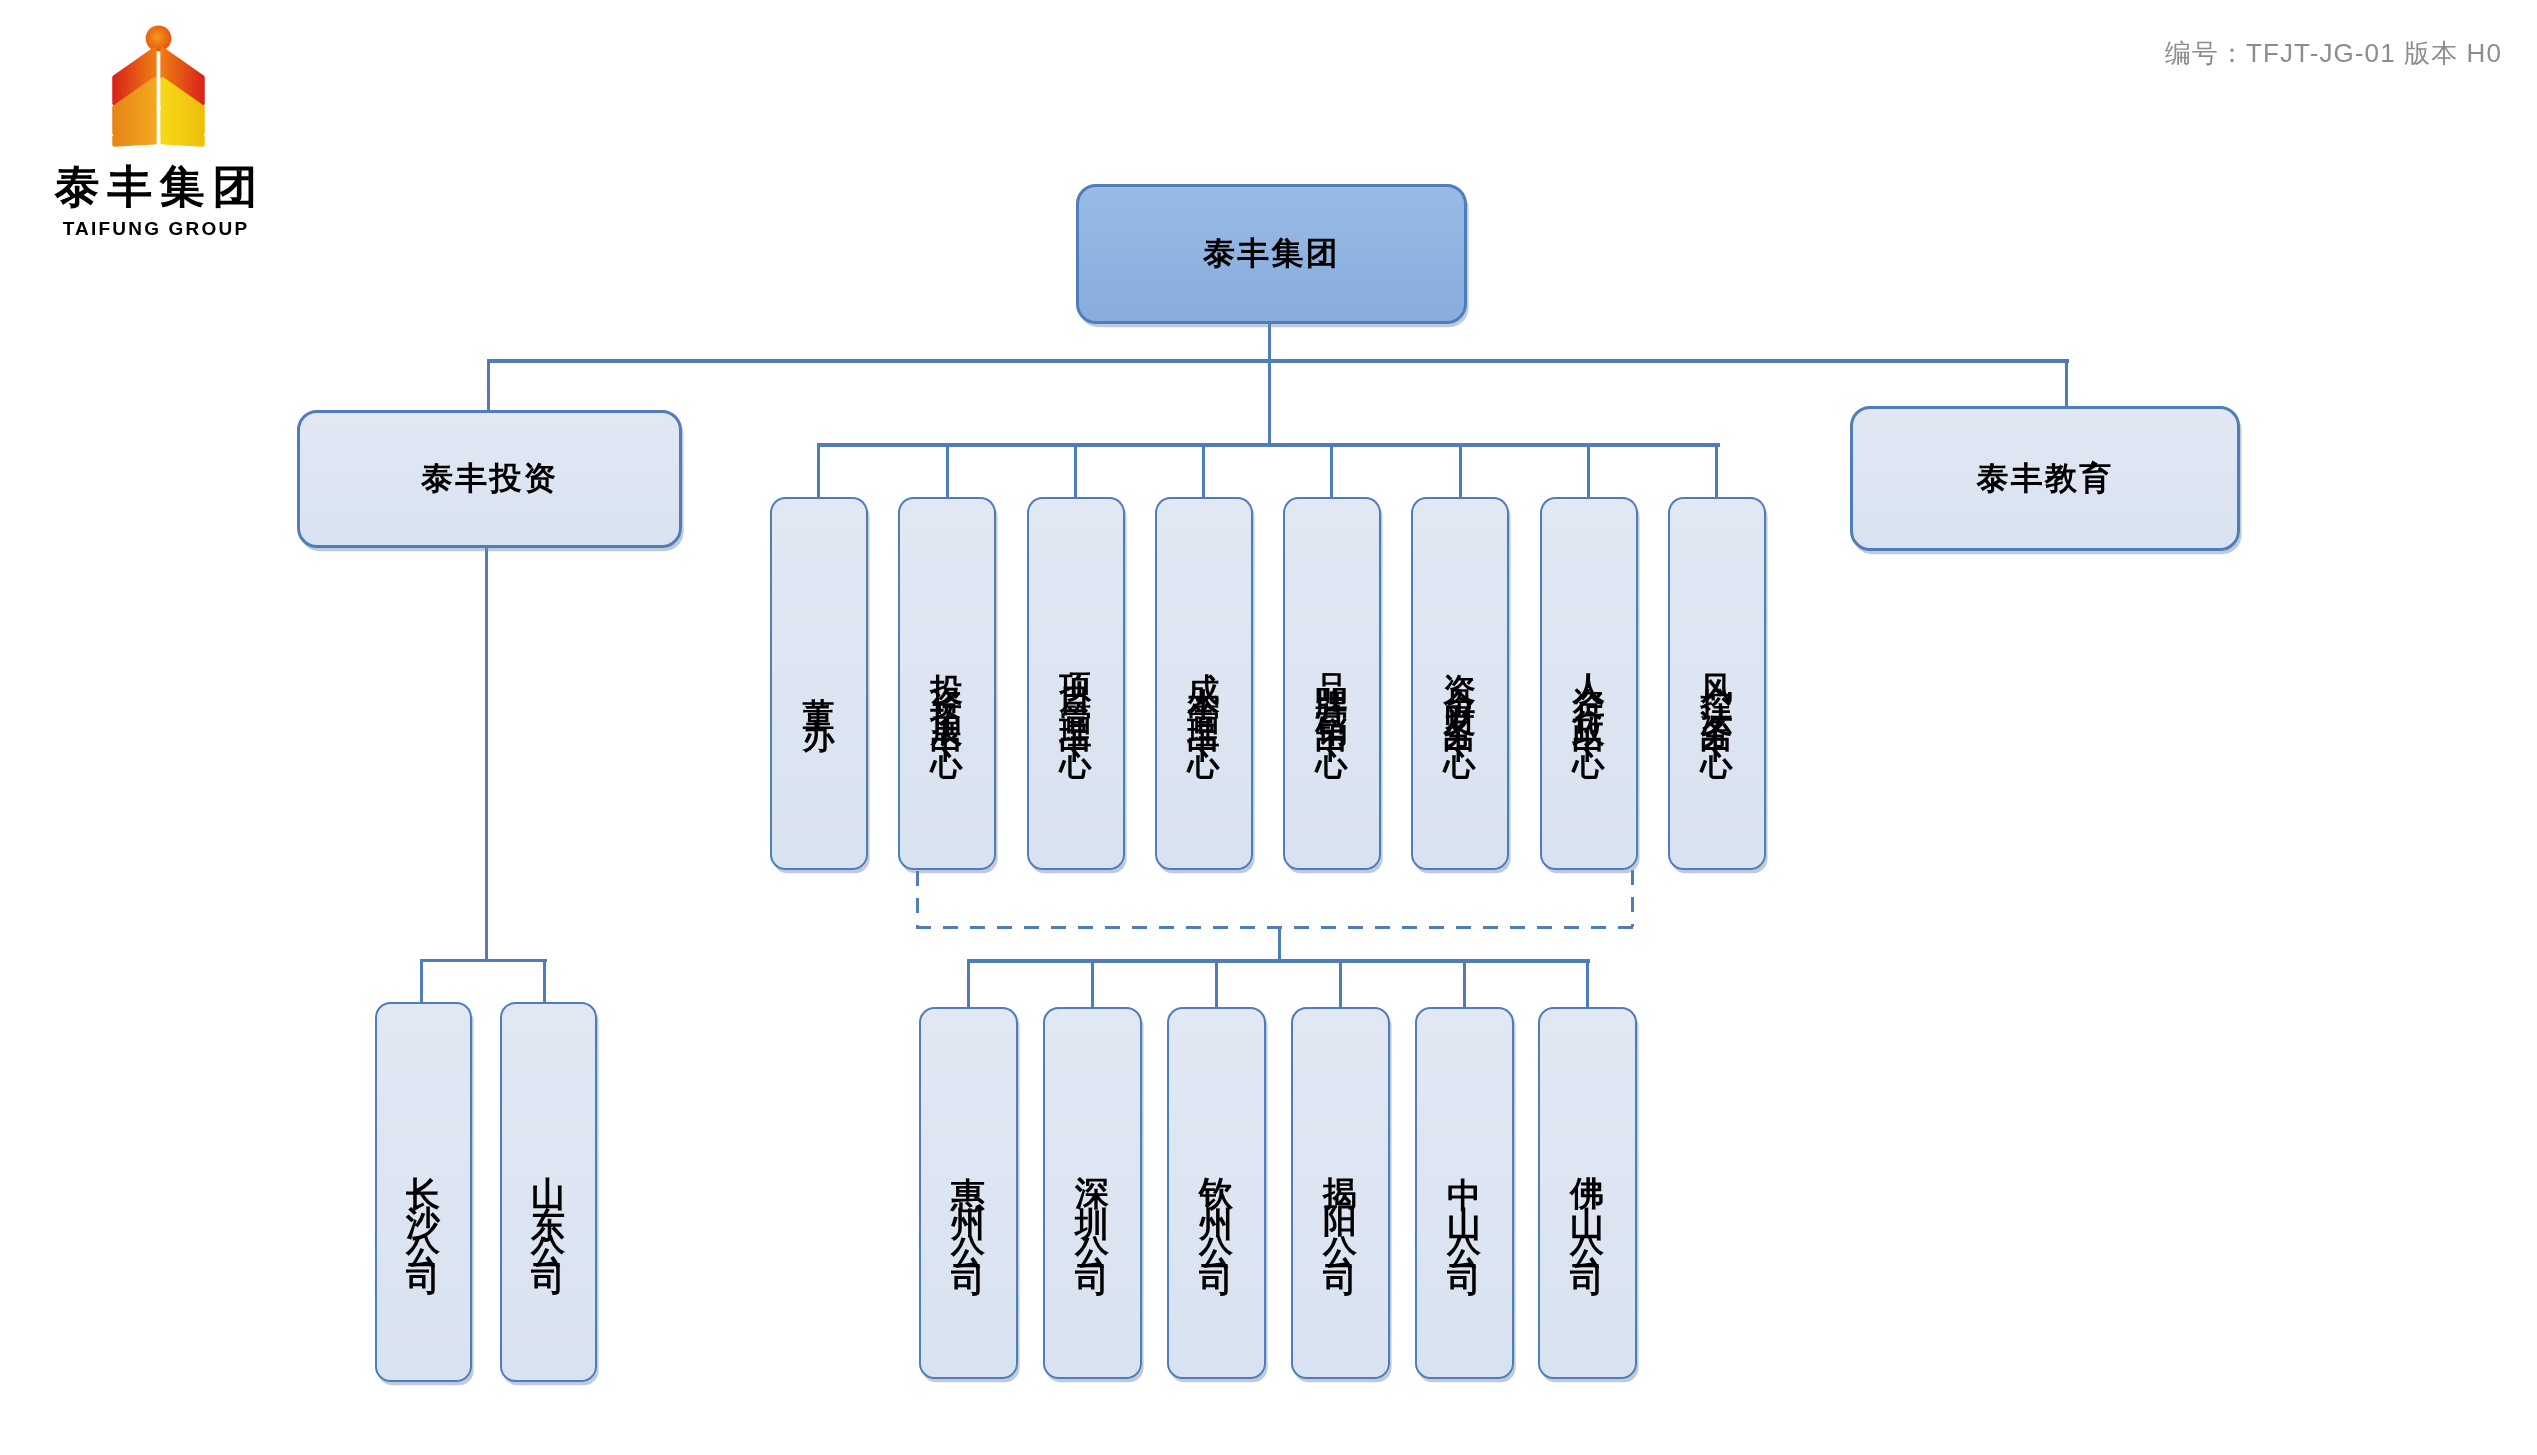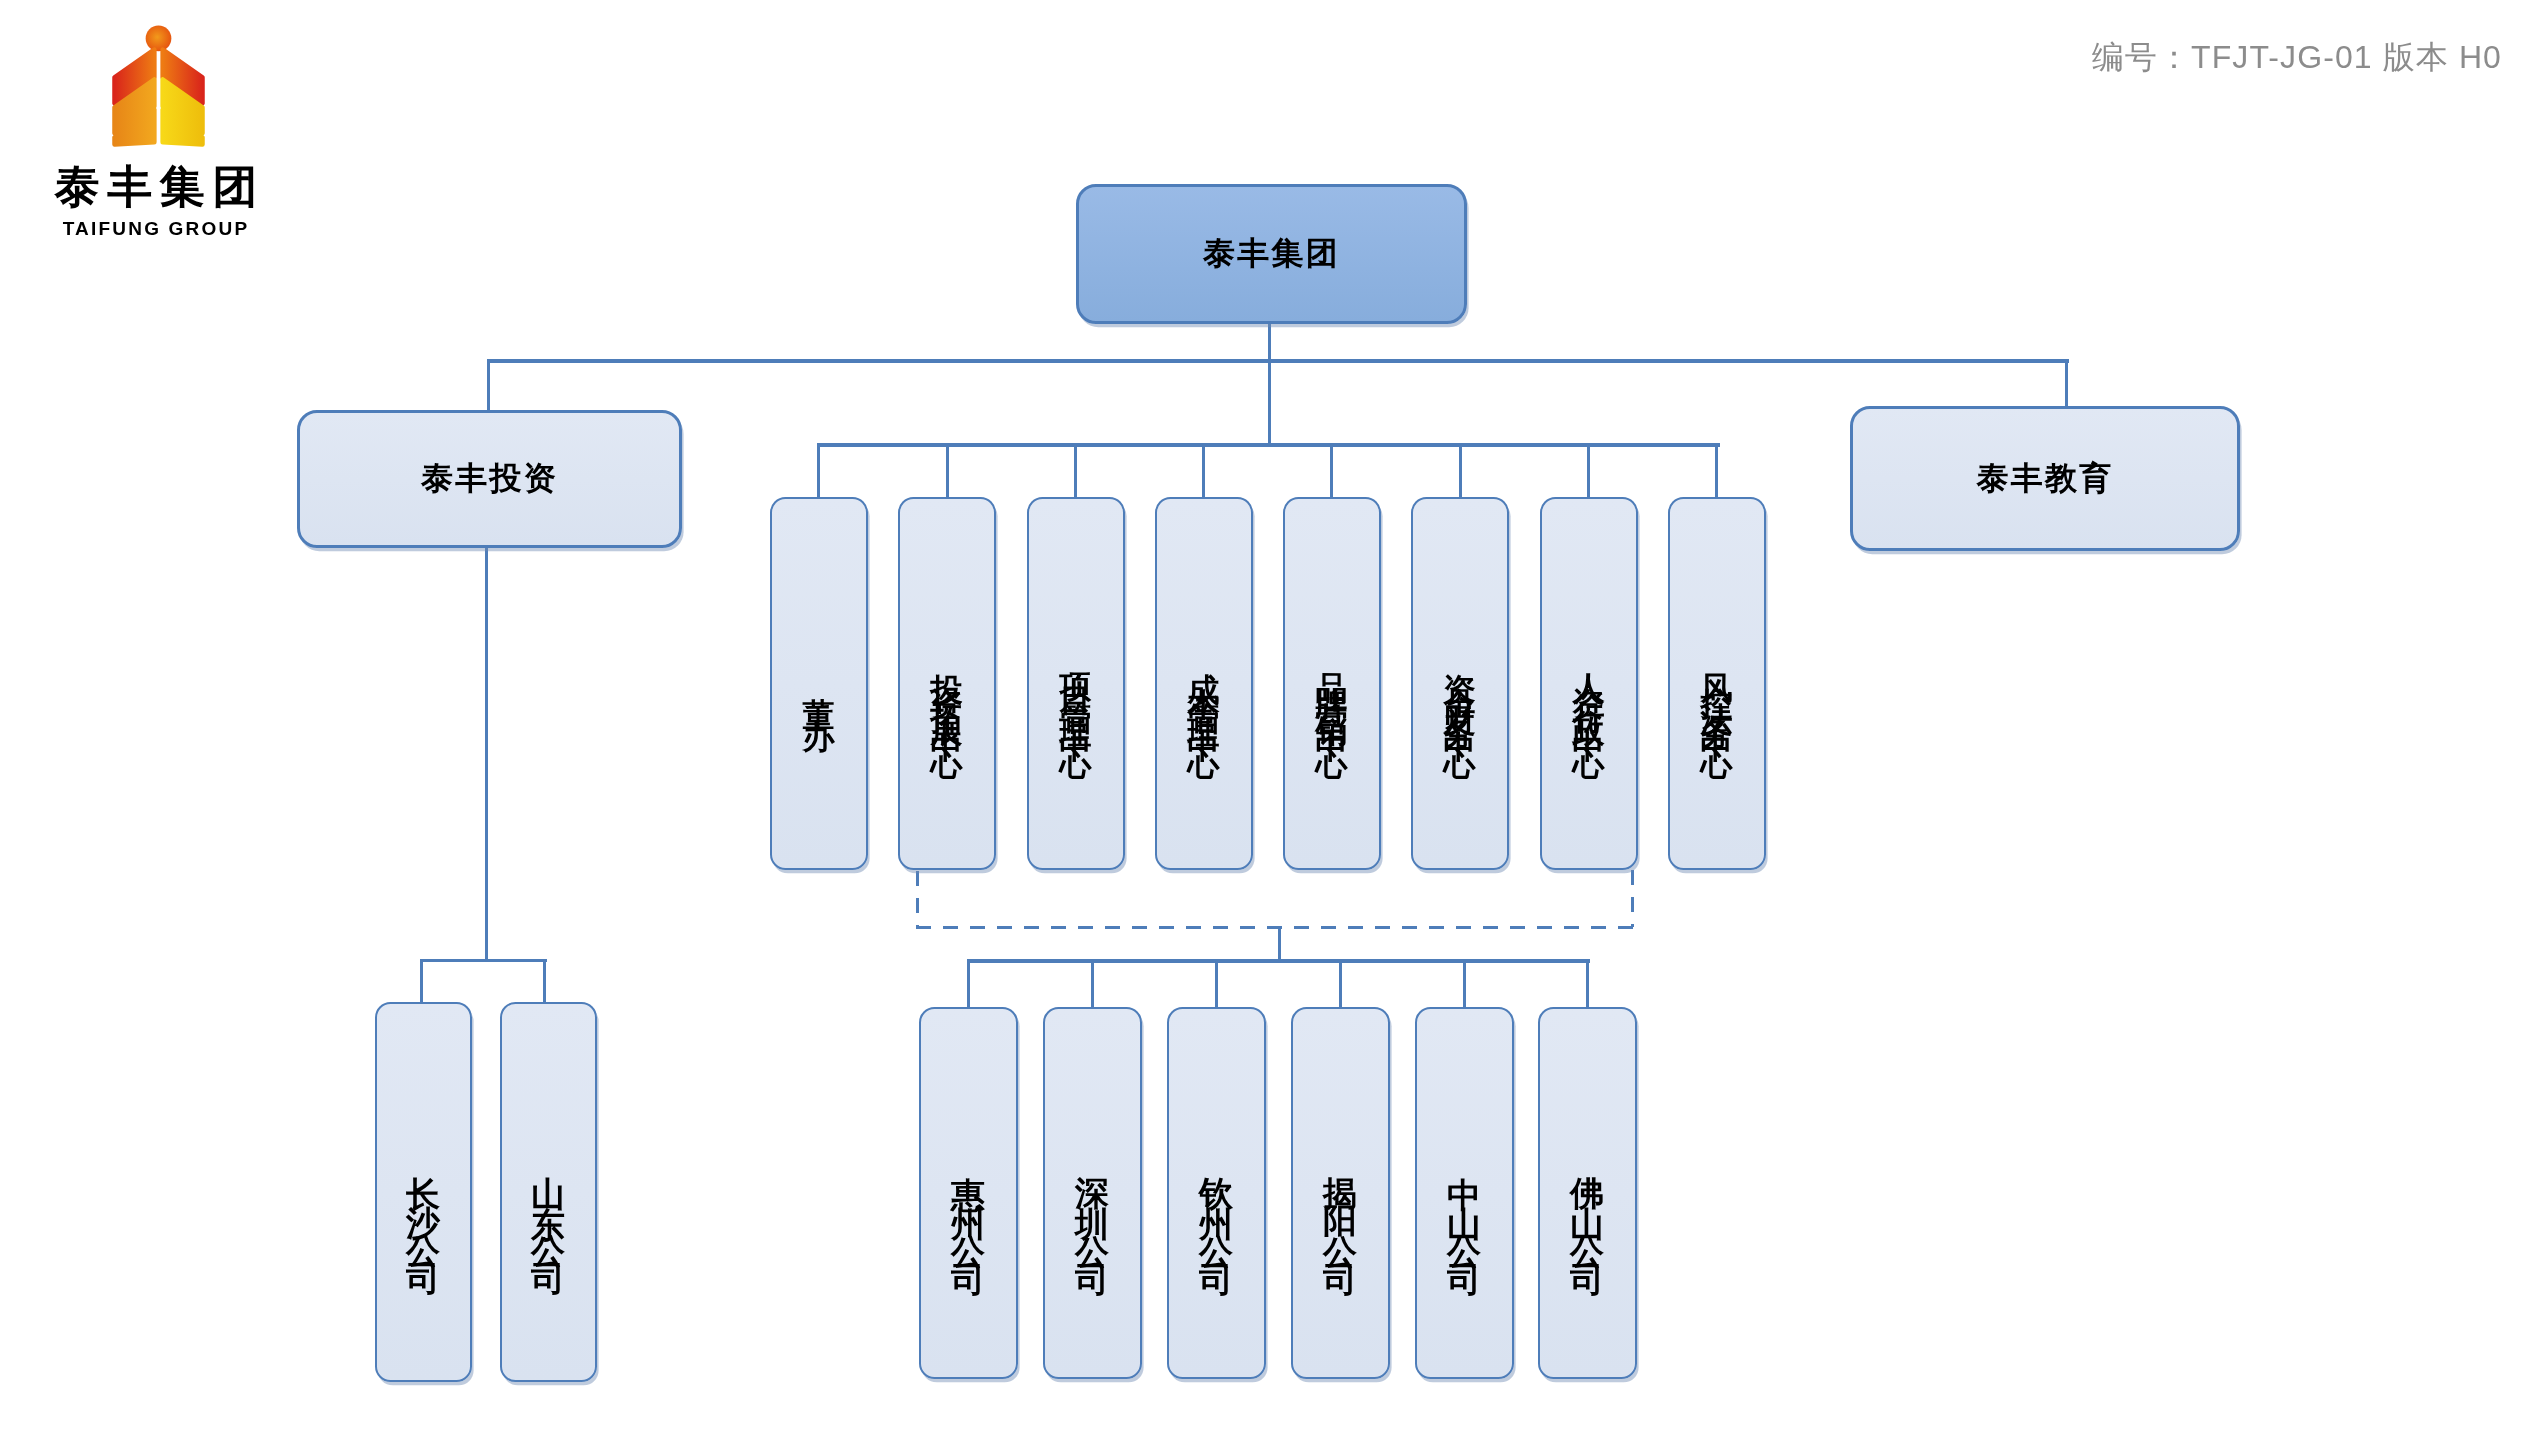--- a/index.html
+++ b/index.html
@@ -45,21 +45,21 @@
   .logo-cn{
     position:absolute;left:43px;top:157px;width:226px;text-align:center;
     font-size:45px;font-weight:bold;letter-spacing:7.7px;text-indent:7.7px;white-space:nowrap;
   }
   .logo-en{
     position:absolute;left:43px;top:218px;width:226px;text-align:center;
     font-size:19px;font-weight:bold;letter-spacing:2.2px;white-space:nowrap;
   }
   .doc-ref{
     position:absolute;right:36px;top:36px;
-    font-size:32px;color:#8c8c8c;letter-spacing:1.1px;white-space:nowrap;
+    font-size:26px;color:#8c8c8c;letter-spacing:1.1px;white-space:nowrap;
   }
 </style>
 </head>
 <body>
 
 <svg class="logo-icon" width="101" height="123" viewBox="0 0 184 230" aria-hidden="true">
   <defs>
     <radialGradient id="gCirc" cx="45%" cy="45%" r="65%">
       <stop offset="0%" stop-color="#f29a1b"></stop>
         <stop offset="100%" stop-color="#e4490d"></stop>

